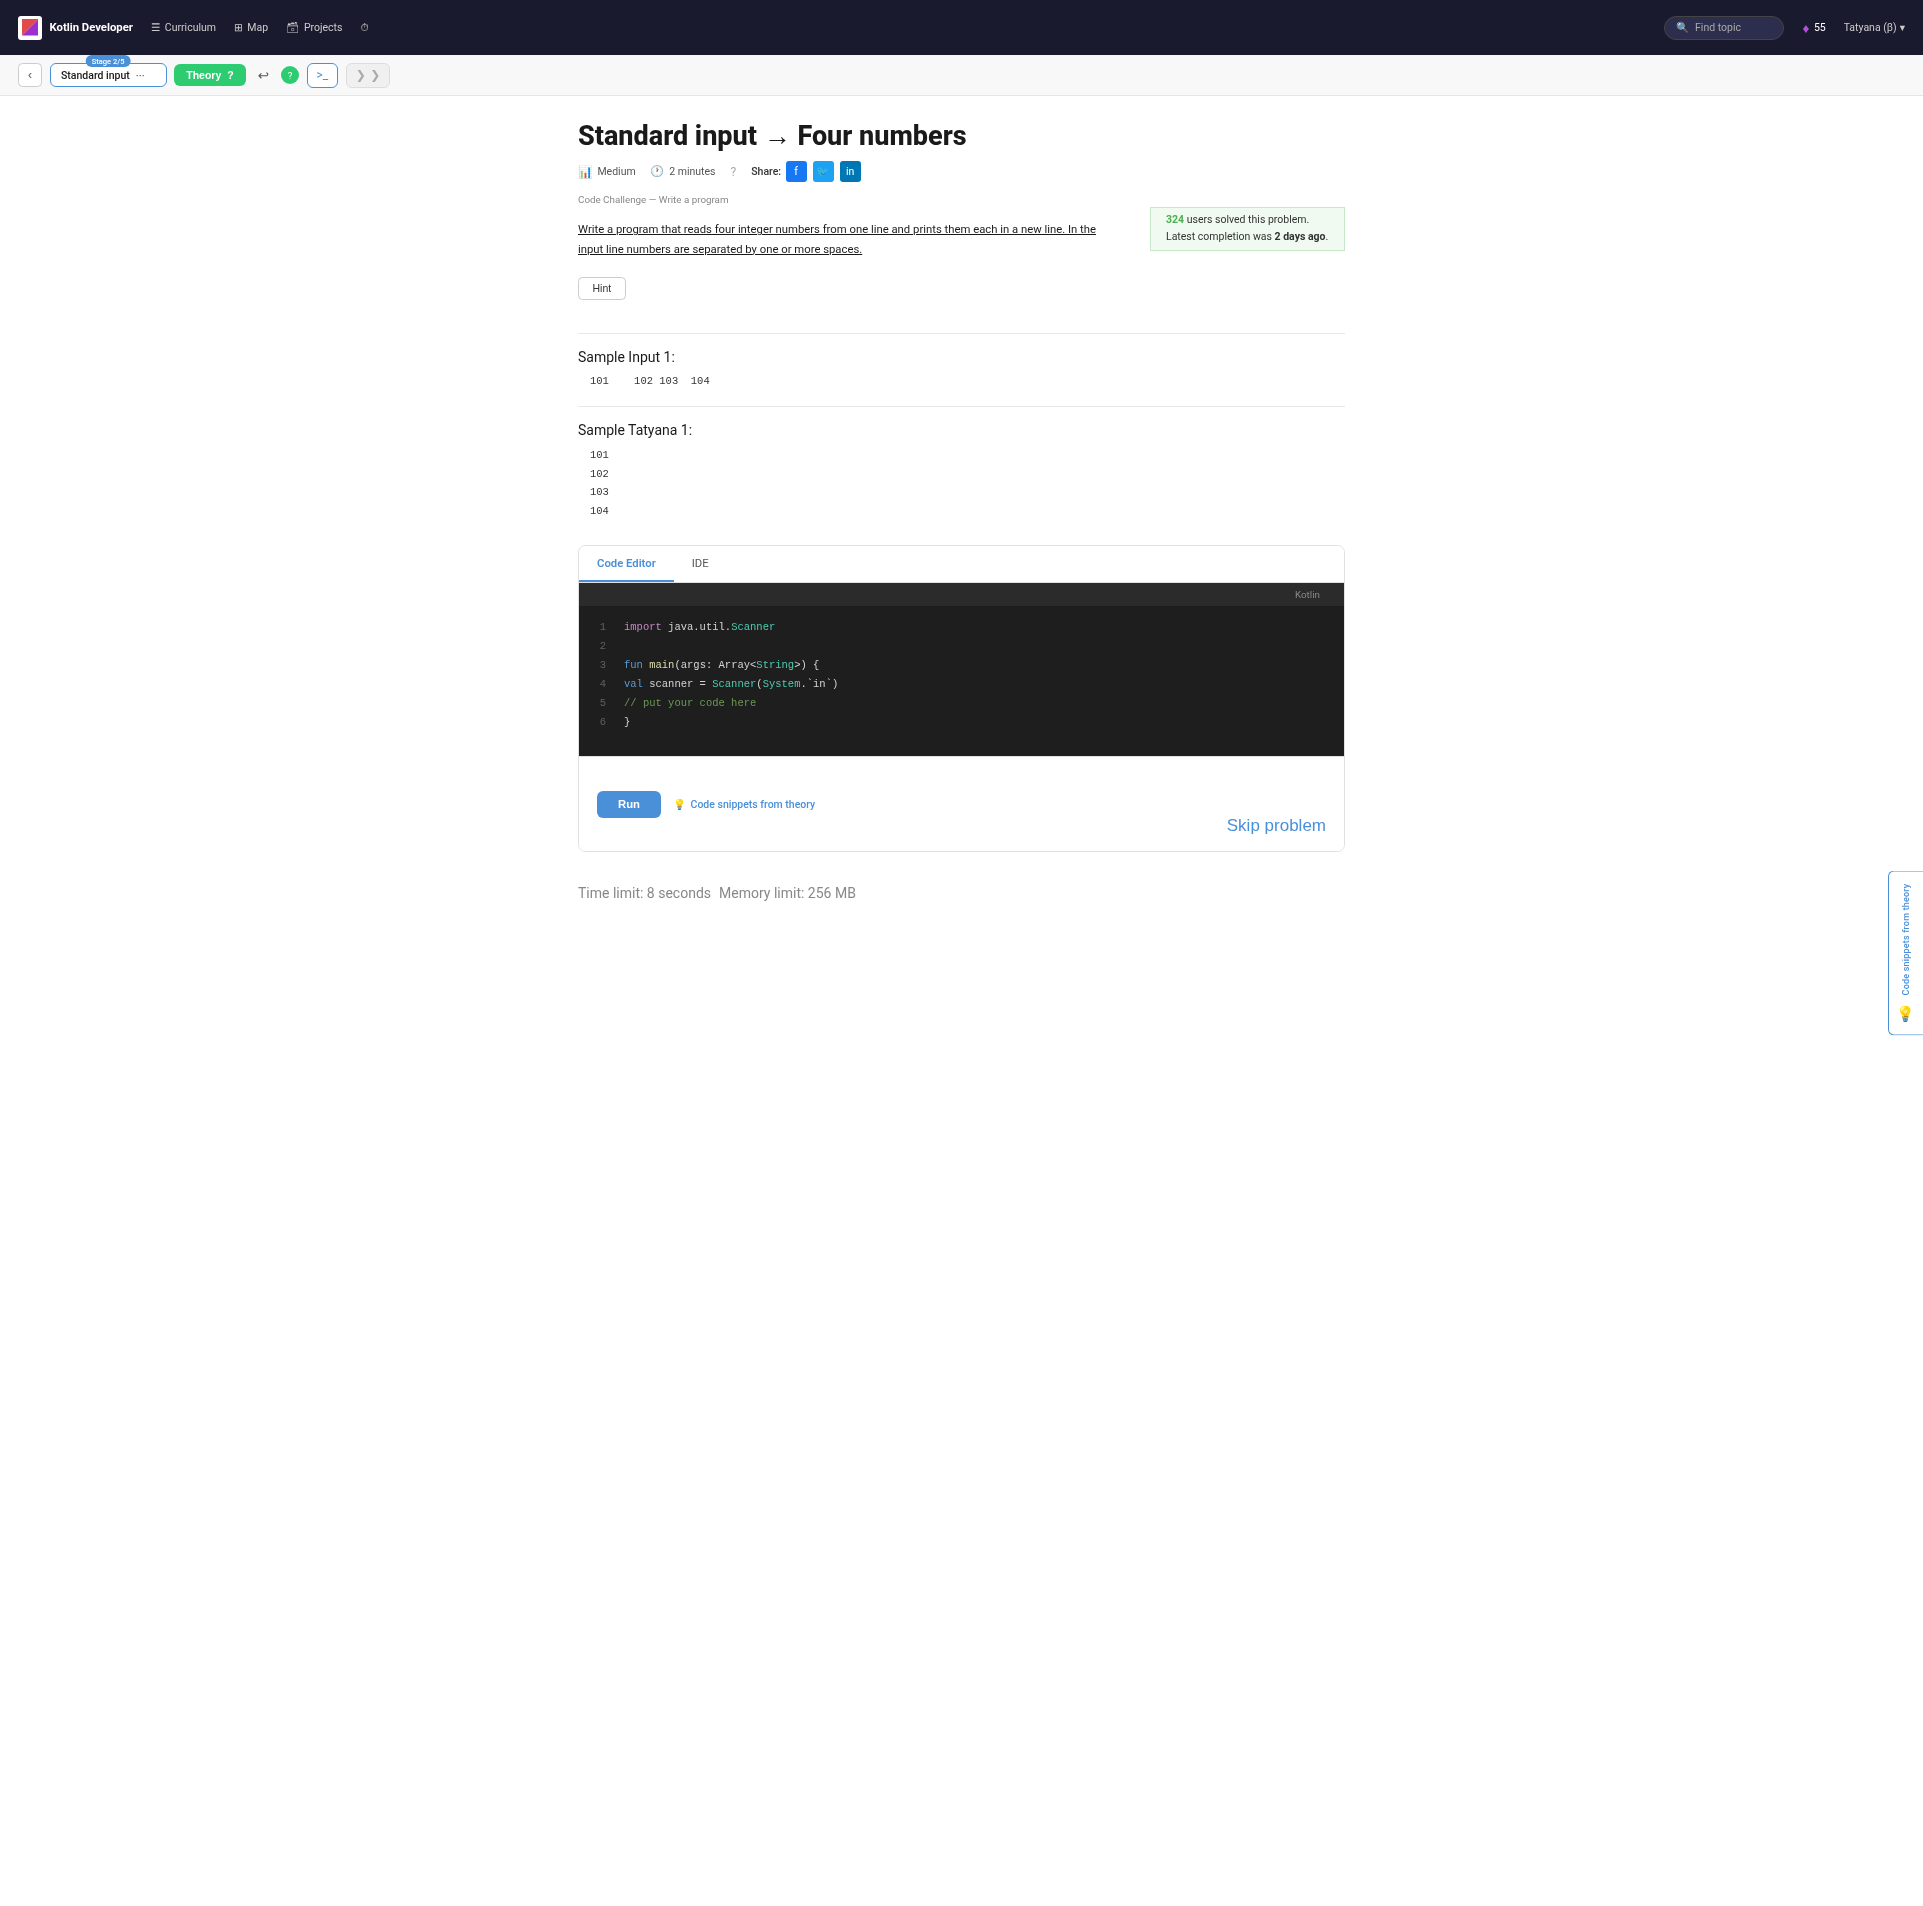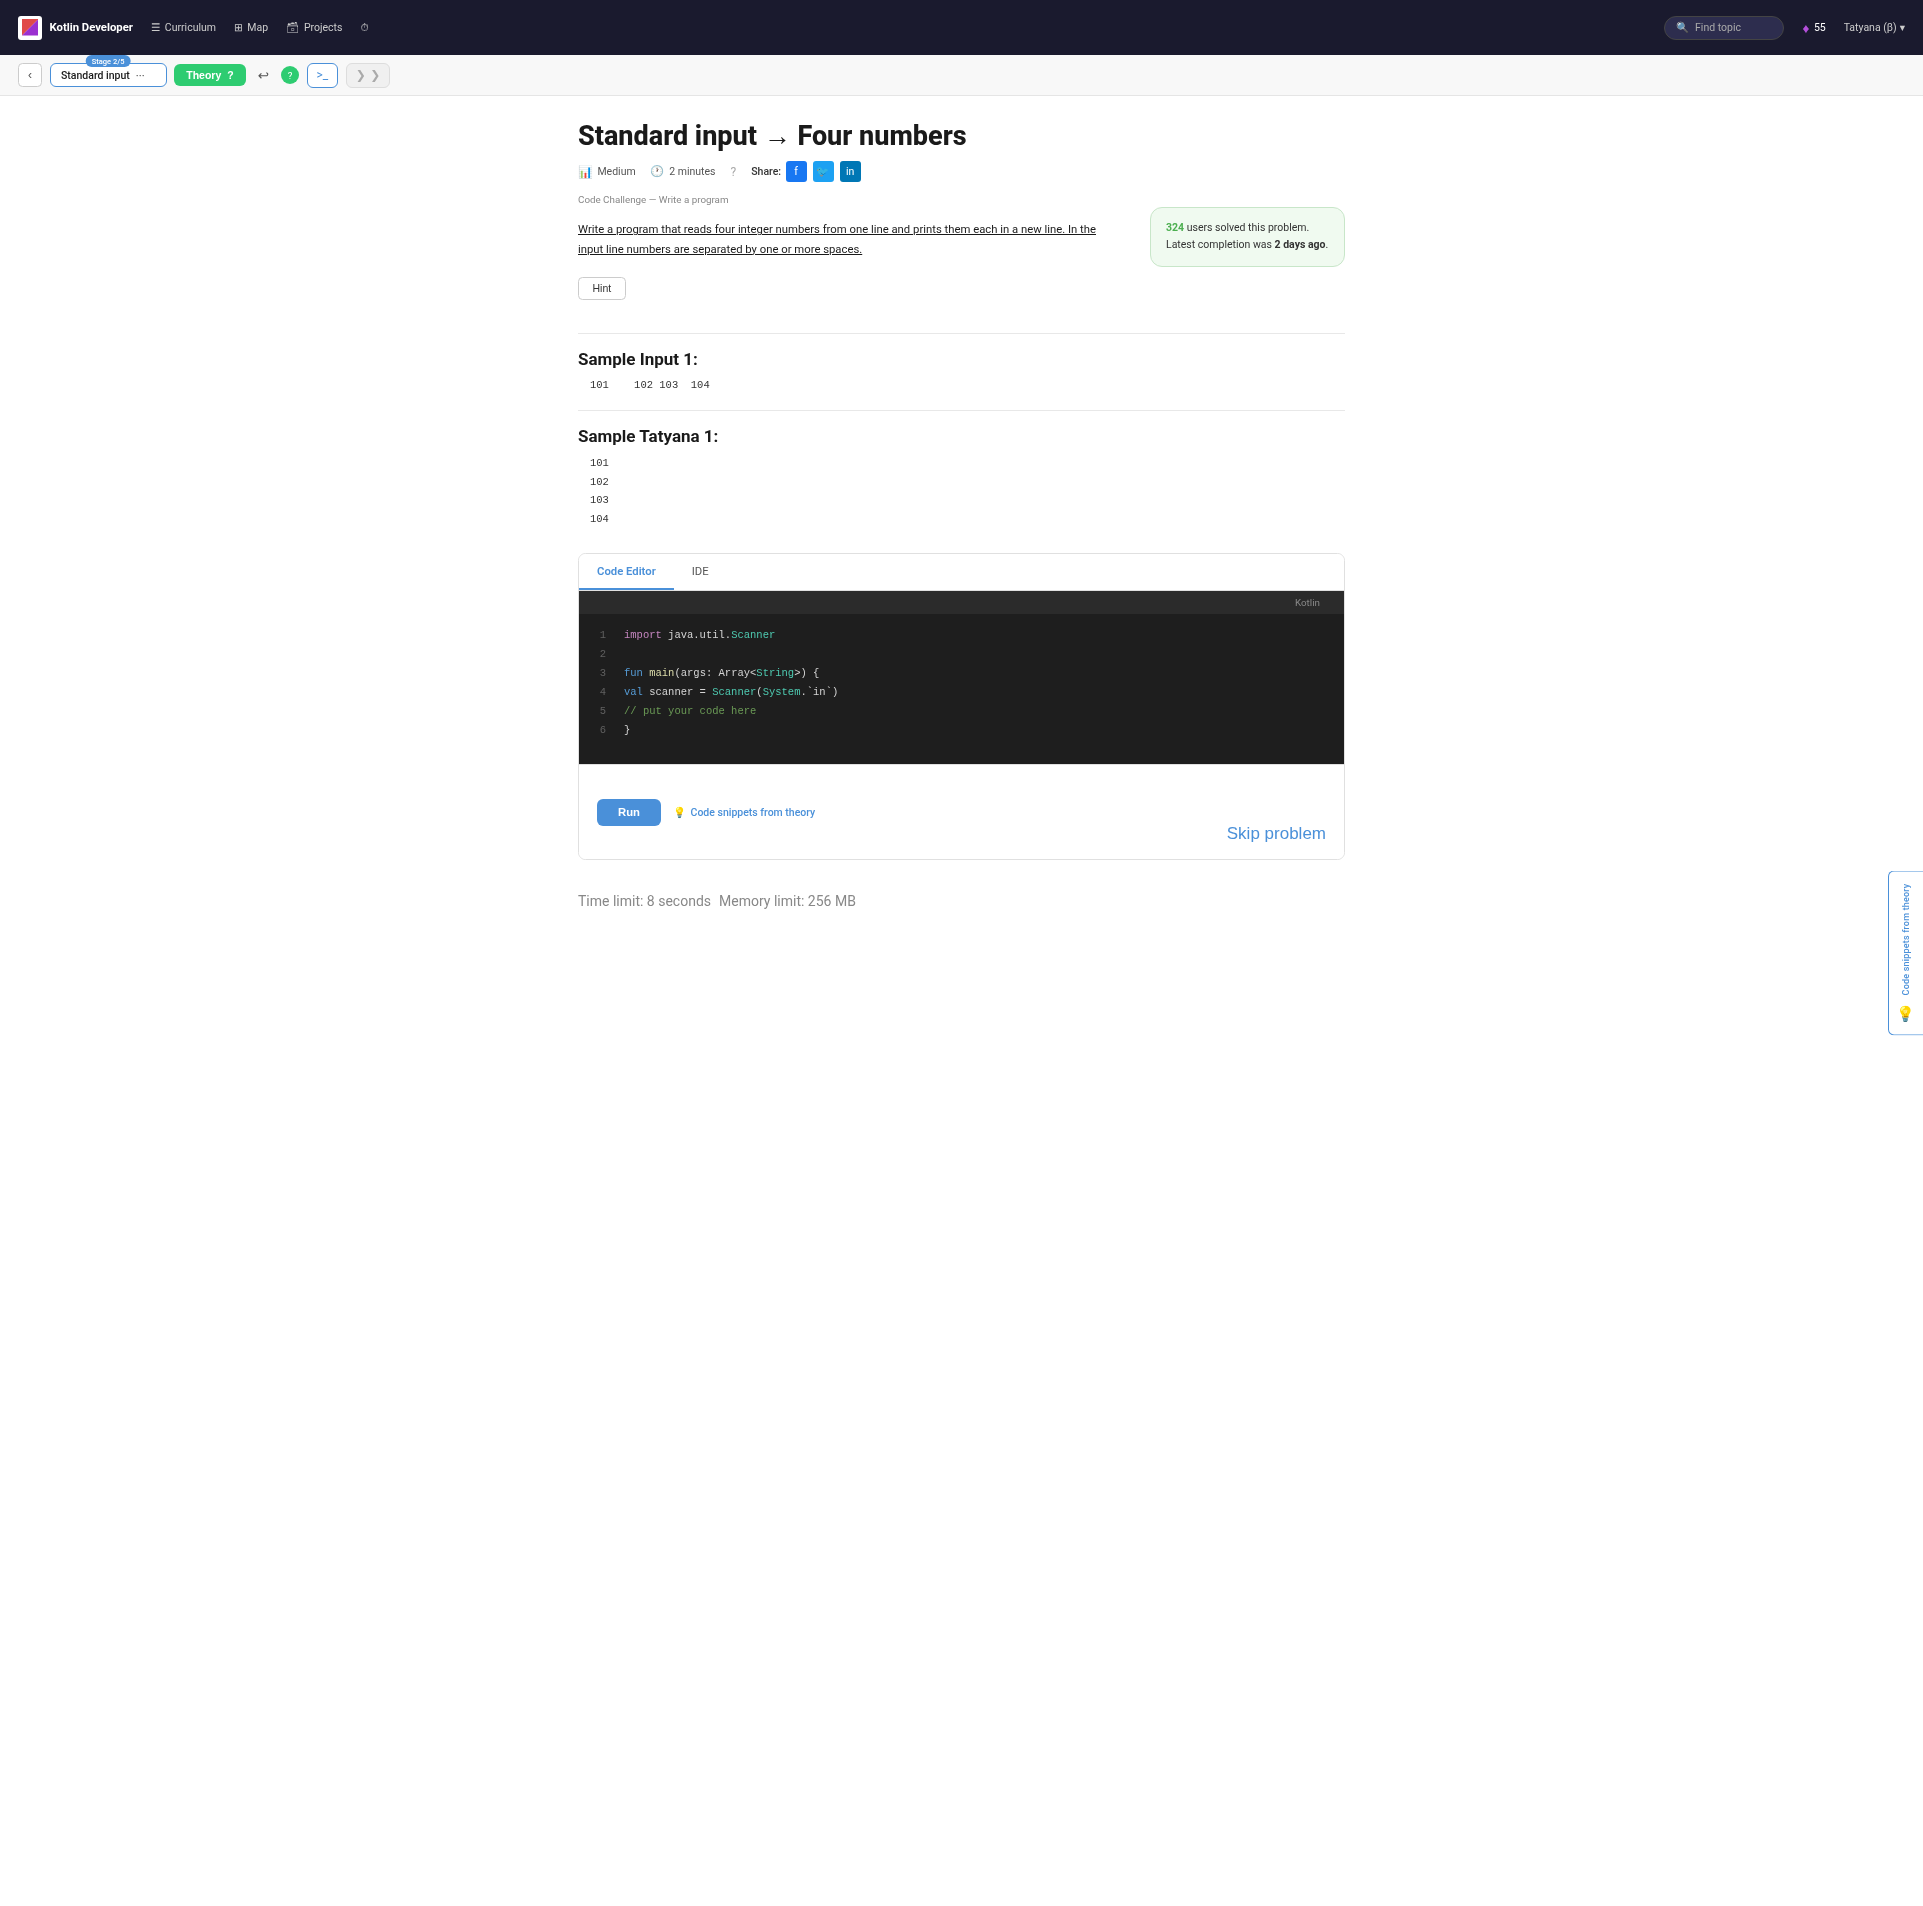--- a/index.html
+++ b/index.html
@@ -244,41 +244,41 @@
       background: #fff;
       font-size: 10.5px;
       cursor: pointer;
       color: #333;
       margin-bottom: 18px;
     }
 
     .divider { border: none; border-top: 0.8px solid #e8e8e8; margin: 15px 0; }
 
     .sample-label {
-      font-size: 17px;
-      font-weight: 700;
+      font-size: 14px;
+      font-weight: 400;
       margin-bottom: 7.5px;
     }
     .sample-data {
       font-family: 'Courier New', monospace;
       font-size: 10.5px;
       color: #333;
       padding-left: 12px;
       line-height: 1.8;
     }
 
     
     .stats-card {
       position: absolute;
       top: 111px;
       right: 30px;
       background: #f0faf0;
       border: 0.8px solid #c8e6c9;
-      border-radius: 12px;
-      padding: 12px 15px;
+      border-radius: 0;
+      padding: 4px 15px;
       max-width: 195px;
       font-size: 10.5px;
       line-height: 1.6;
       color: #333;
     }
     .stats-number { color: #4caf50; font-weight: 700; }
     .stats-bold { font-weight: 700; }
 
     
     .snippets-sidebar {

